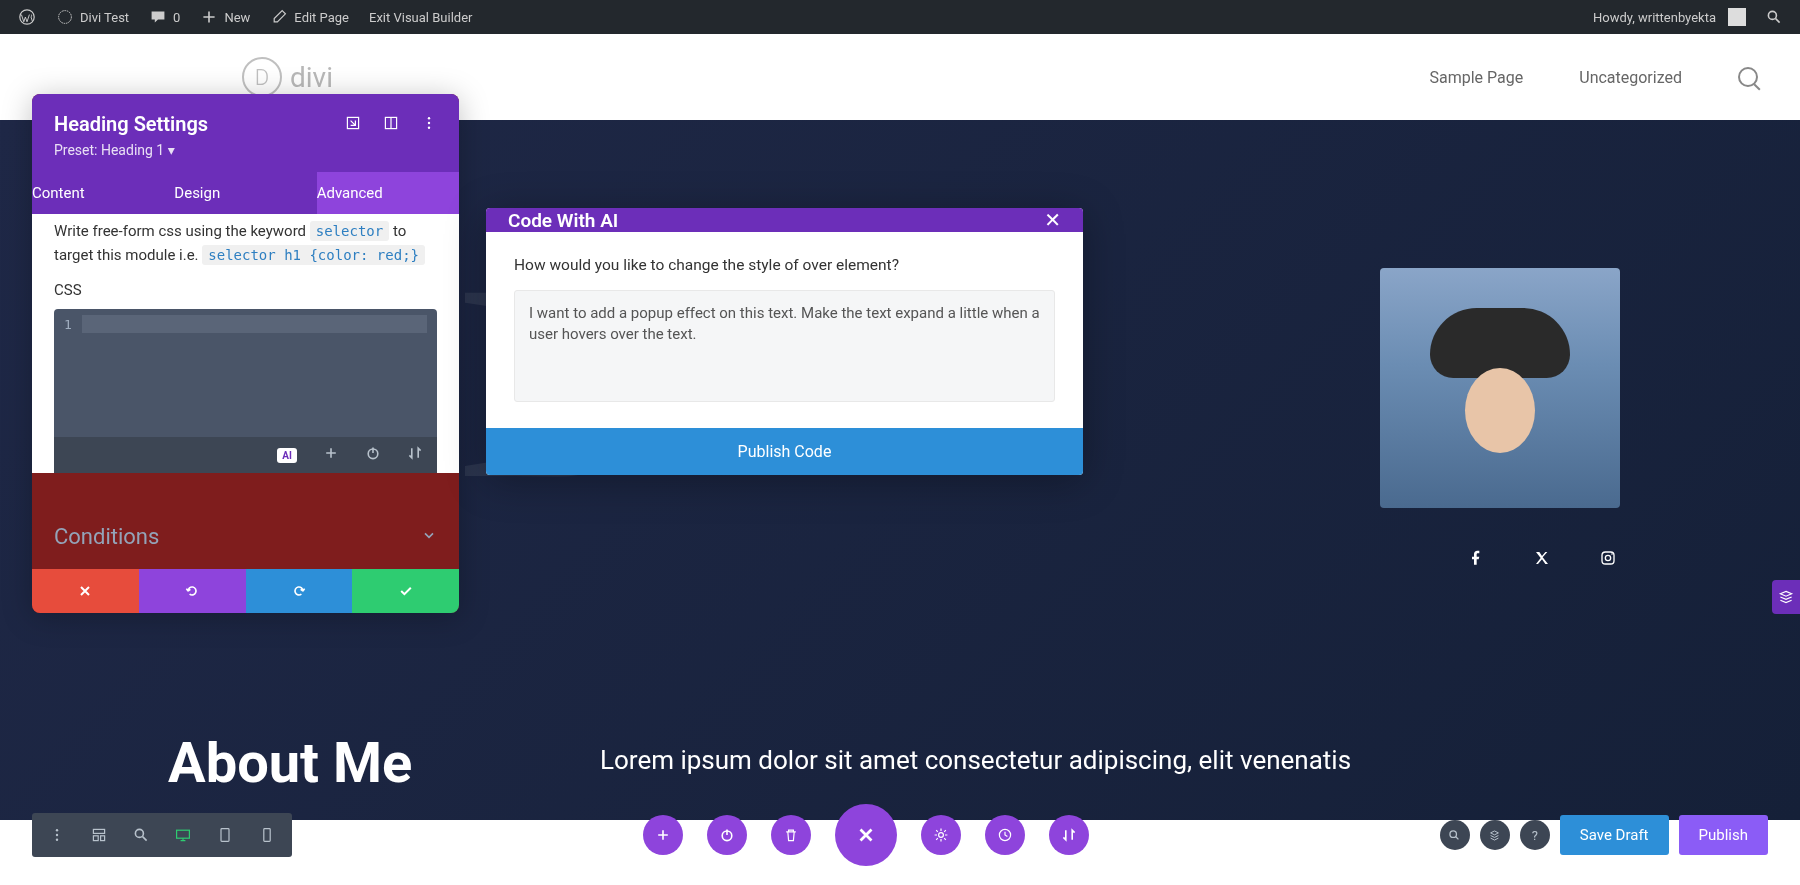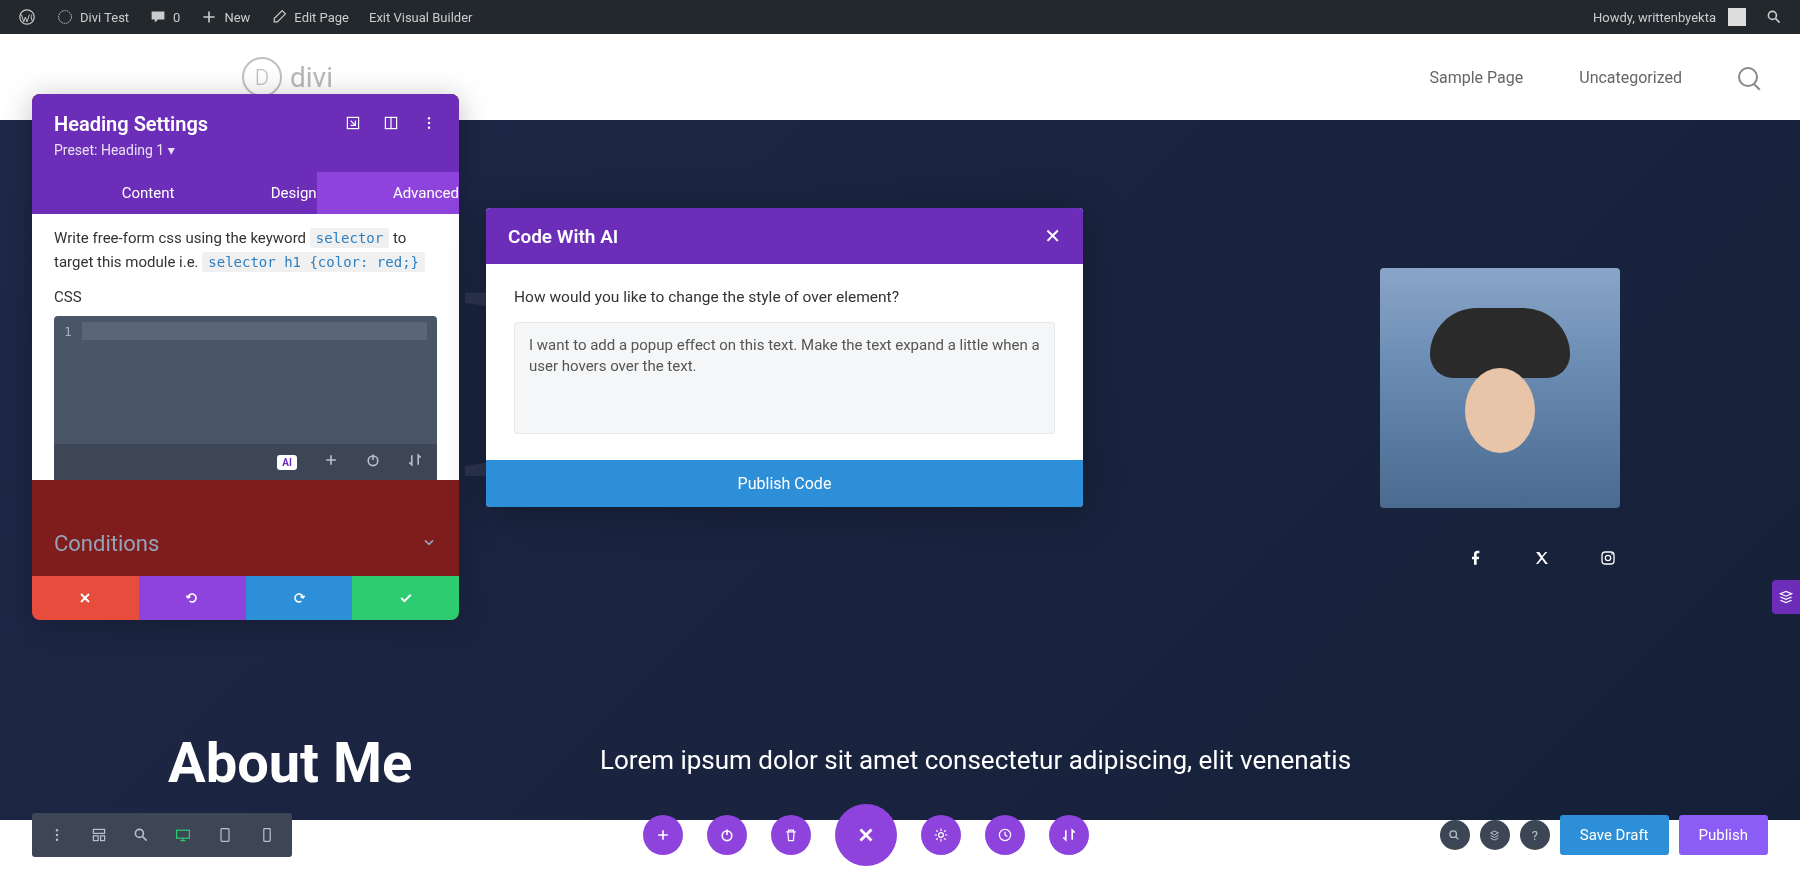--- a/index.html
+++ b/index.html
@@ -28,42 +28,42 @@
 .social-icon{width:20px;height:20px;color:#fff;cursor:pointer}
 .about-heading{position:absolute;left:168px;top:610px;color:#fff;font-size:56px;font-weight:700}
 .about-text{position:absolute;left:600px;top:624px;color:#fff;font-size:26px;max-width:920px;line-height:1.3}
 
 .settings-panel{position:absolute;left:32px;top:94px;width:427px;background:#7f1d1d;box-shadow:0 4px 30px rgba(0,0,0,0.25);border-radius:8px;overflow:hidden;z-index:50}
 .panel-header{background:#6c2eb9;padding:18px 22px 14px}
 .panel-title{color:#fff;font-size:20px;font-weight:600;display:flex;align-items:center;justify-content:space-between}
 .panel-icons{display:flex;gap:22px}
 .panel-preset{color:rgba(255,255,255,0.85);font-size:14px;margin-top:6px}
 .tabs{display:flex;background:#6c2eb9}
-.tab{flex:1;text-align:right;padding:12px 0;color:#fff;font-size:15px;cursor:pointer}
+.tab{flex:1;text-align:left;padding:12px 0;color:#fff;font-size:15px;cursor:pointer}
 .tab.active{background:#8e44dc}
-.panel-body{padding:12px 22px 0;background:#fff}
+.panel-body{padding:5px 22px 0;background:#fff}
 .css-help{font-size:15px;color:#333;line-height:1.6}
 .kw{background:#f0f0f0;color:#2e7fc1;font-family:monospace;font-size:14px;padding:2px 6px;border-radius:3px}
 .css-label{margin-top:14px;font-size:15px;color:#333}
 .css-editor{margin-top:10px;background:#4a5568;border-radius:4px;height:164px;position:relative}
 .line-num{position:absolute;left:10px;top:8px;color:#a0aec0;font-size:13px;font-family:monospace}
 .editor-line-hl{position:absolute;left:28px;top:6px;right:10px;height:18px;background:#5a6578}
 .editor-toolbar{position:absolute;bottom:0;right:0;left:0;height:36px;background:#3d4654;display:flex;justify-content:flex-end;align-items:center;gap:26px;padding:0 14px}
 .ai-badge{background:#fff;color:#6c2eb9;font-size:10px;font-weight:700;padding:2px 5px;border-radius:3px}
 .conditions-section{padding:20px 22px;display:flex;justify-content:space-between;align-items:center;border-top:1px solid transparent;margin-top:30px}
 .conditions-label{color:#94a3b8;font-size:22px}
 .panel-actions{display:flex;height:44px}
 .action-btn{flex:1;display:flex;align-items:center;justify-content:center;cursor:pointer}
 .act-cancel{background:#e74c3c}
 .act-undo{background:#8e44dc}
 .act-redo{background:#2d8fd8}
 .act-save{background:#2ecc71}
 
 .ai-modal{position:absolute;left:486px;top:208px;width:597px;background:#fff;border-radius:4px;box-shadow:0 6px 40px rgba(0,0,0,0.3);z-index:60;overflow:hidden}
-.ai-header{background:#6c2eb9;padding:16px 22px;display:flex;justify-content:space-between;align-items:flex-end}
+.ai-header{background:#6c2eb9;padding:0 22px;display:flex;justify-content:space-between;align-items:flex-end}
 .ai-title{color:#fff;font-size:19px;font-weight:600}
 .ai-close{color:#fff;font-size:20px;cursor:pointer}
 .ai-body{padding:24px 28px 22px}
 .ai-prompt{font-size:15.5px;color:#333;margin-bottom:16px}
 .ai-textarea{width:100%;height:112px;background:#f5f6f7;border:1px solid #e8e8e8;border-radius:3px;padding:12px 14px;font-size:15px;color:#555;resize:none;font-family:inherit;line-height:1.4}
 .ai-generate{width:100%;background:#2d8fd8;color:#fff;border:none;padding:14px;font-size:16px;cursor:pointer}
 
 .bottom-bar{position:absolute;left:32px;right:32px;bottom:28px;height:44px;display:flex;align-items:center;justify-content:space-between;z-index:40}
 .bb-left{display:flex;background:#3d4654;border-radius:3px;height:44px;align-items:center;padding:0 4px}
 .bb-item{width:42px;height:44px;display:flex;align-items:center;justify-content:center;color:#b8c2cc;cursor:pointer}

